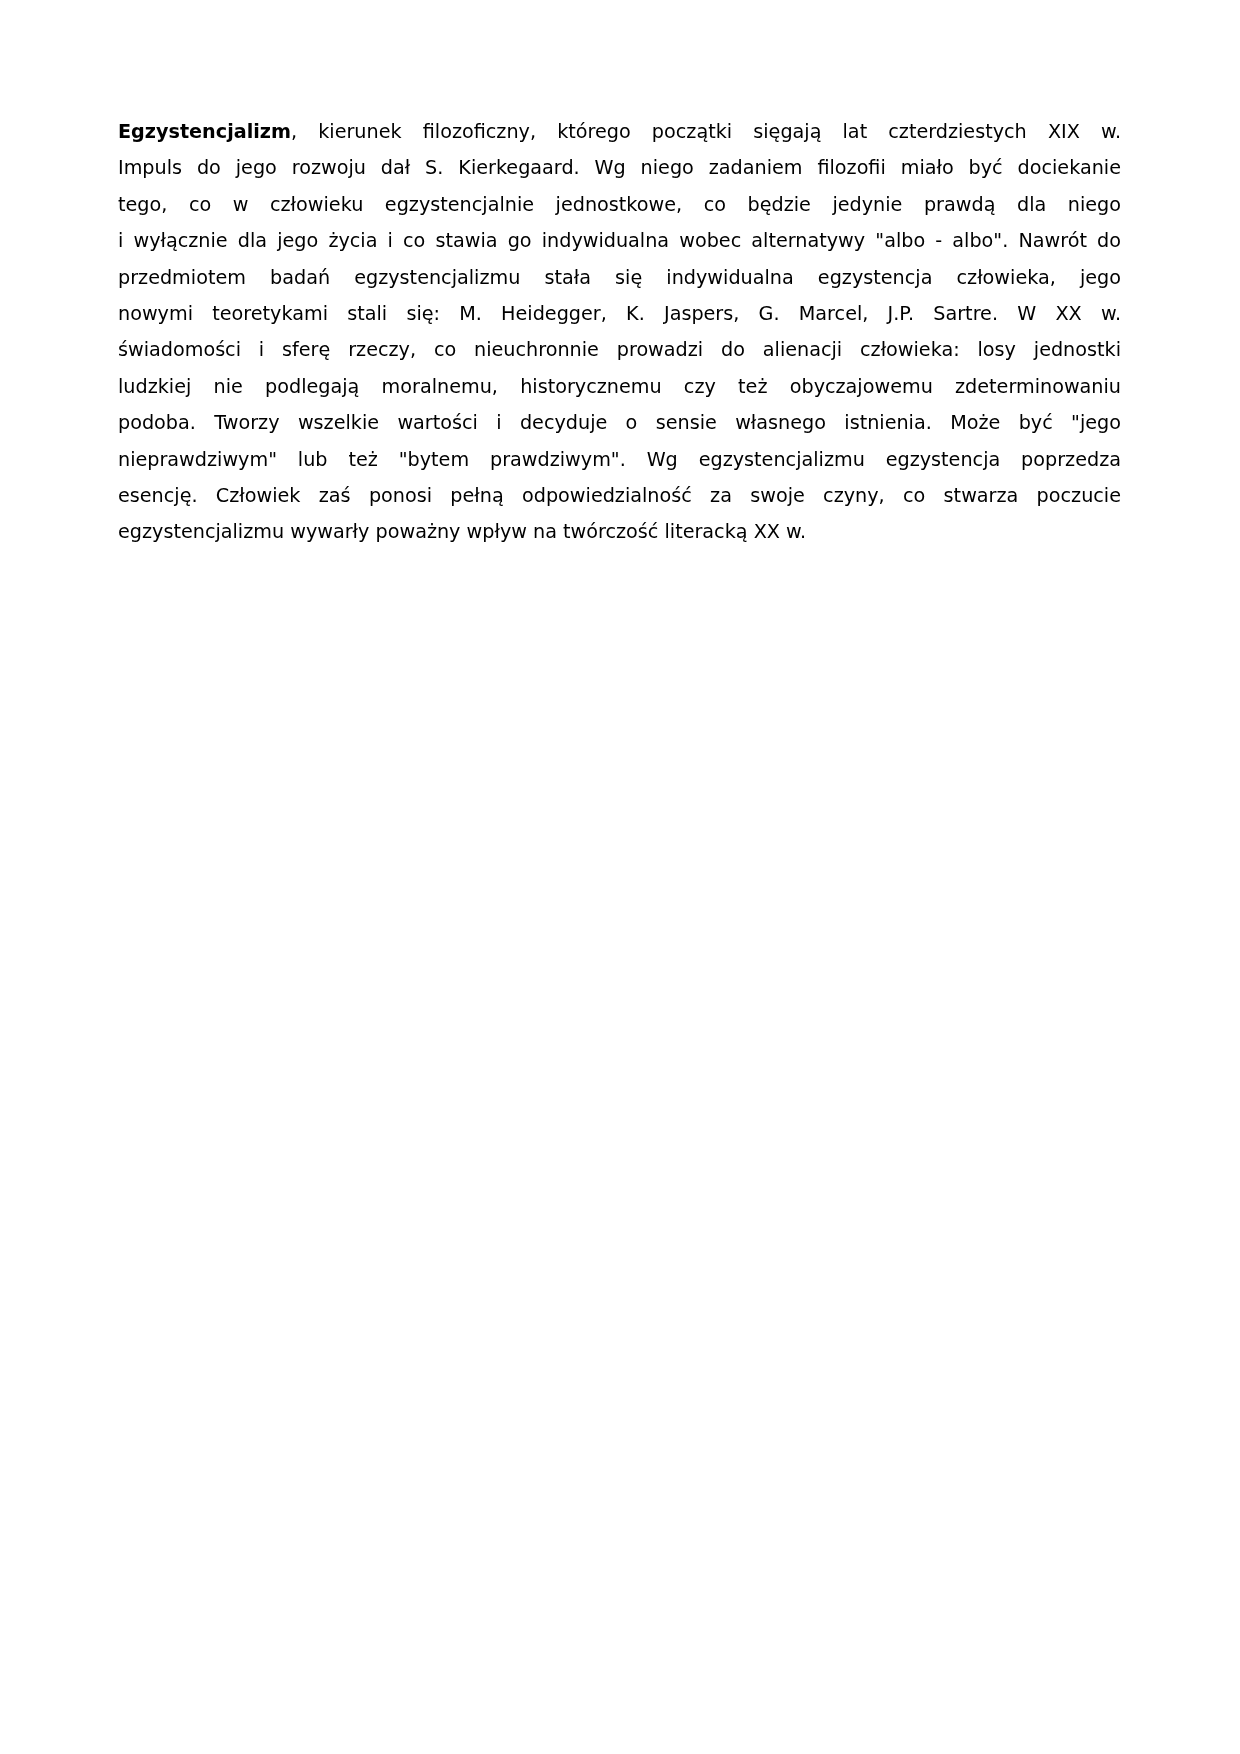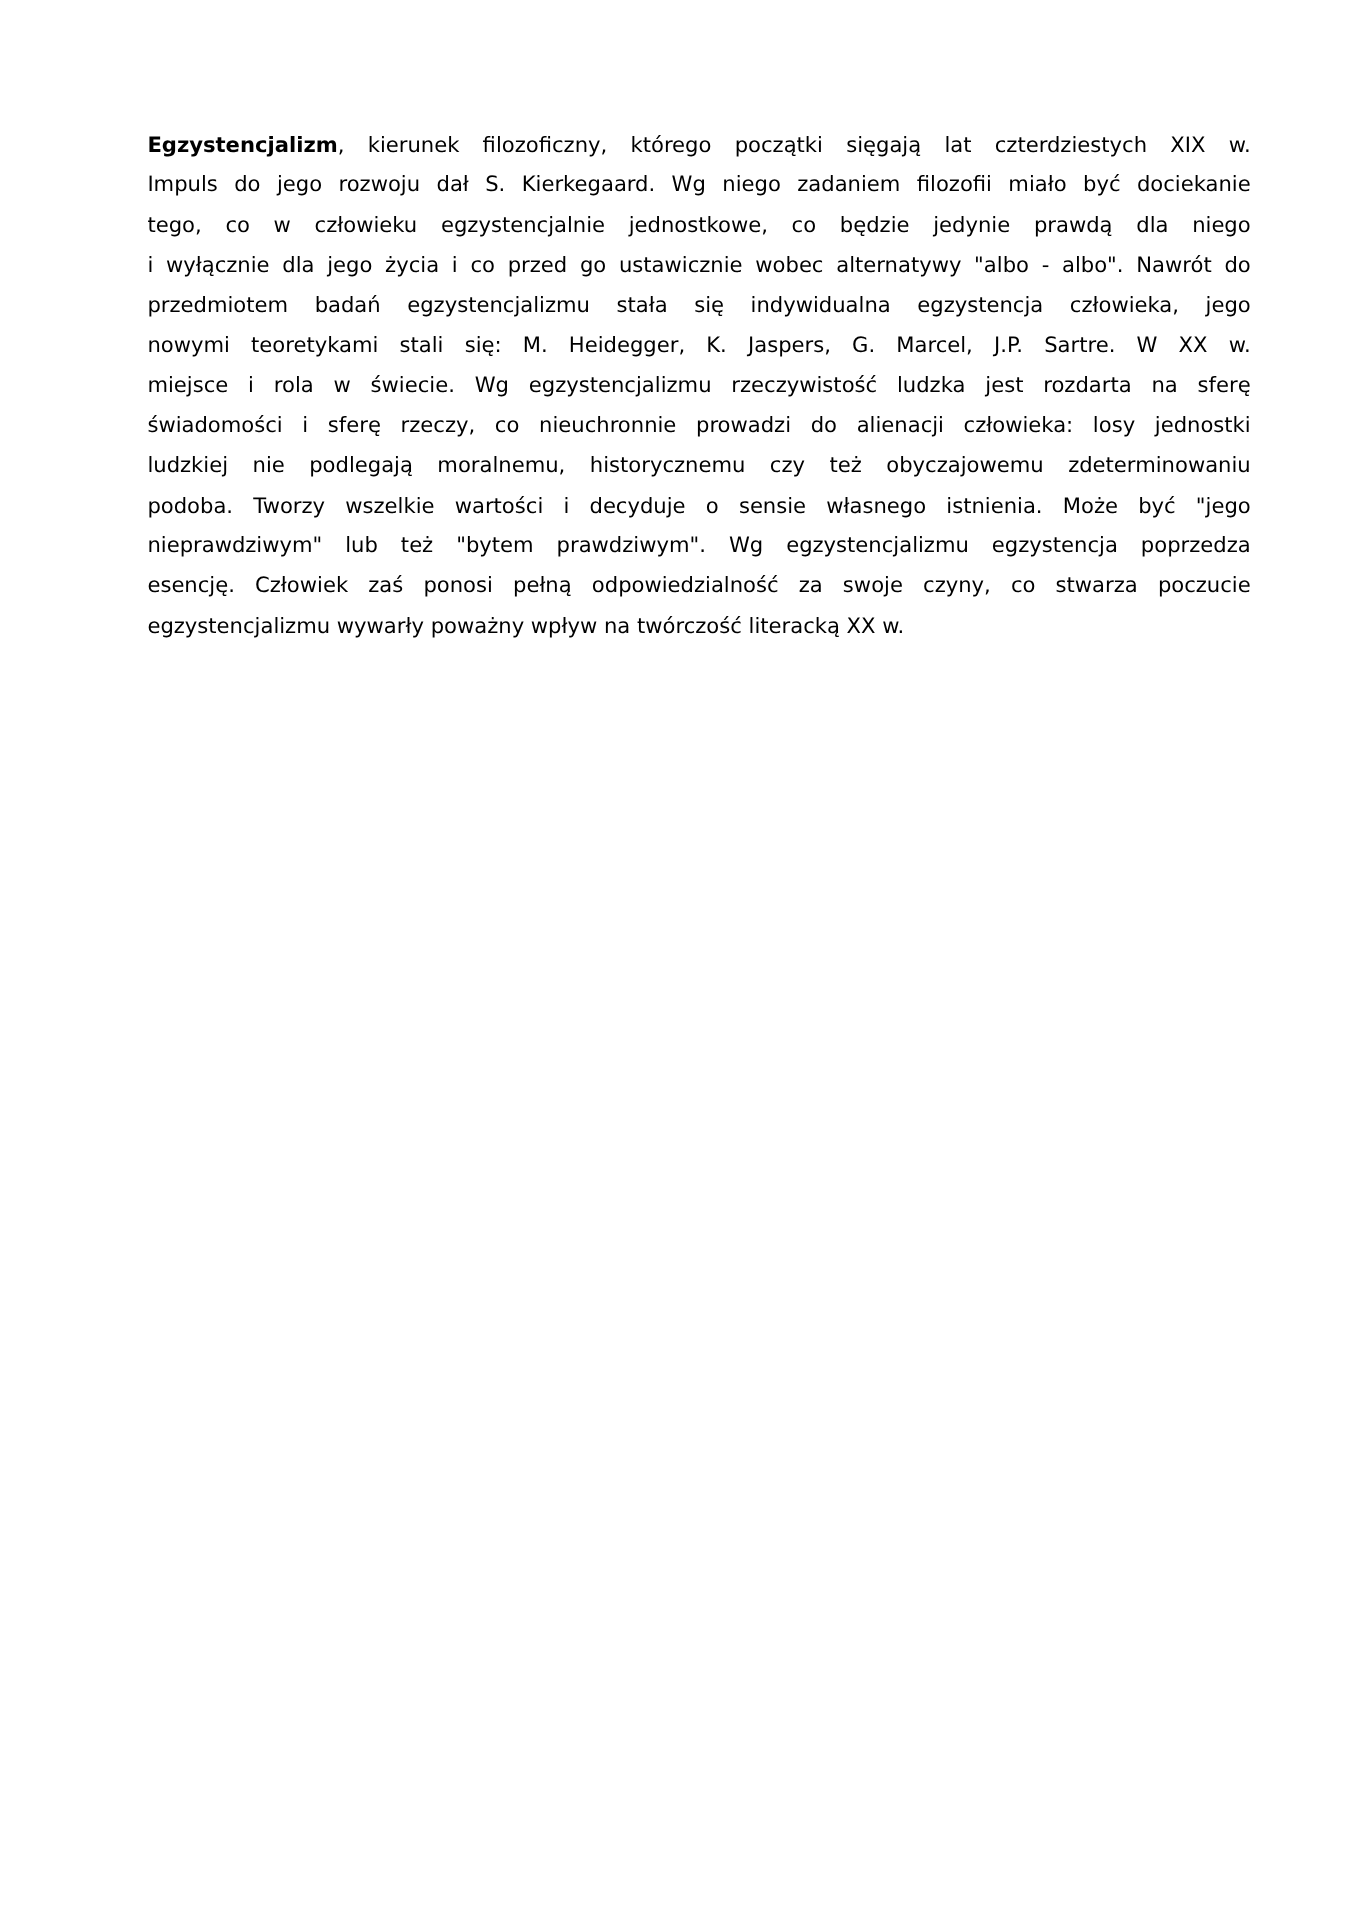--- a/index.html
+++ b/index.html
@@ -8,21 +8,21 @@
       background: #ffffff;
     }
     body {
       width: 1240px;
       height: 1754px;
       position: relative;
       overflow: hidden;
     }
     .page {
       position: absolute;
-      left: 16px;
+      left: 0;
       top: 0;
       width: 1076px;
       height: 1754px;
       background: #ffffff;
     }
     .paragraph {
       position: absolute;
       left: 118px;
       top: 114px;
       width: 1003px;
@@ -47,24 +47,23 @@
     }
   </style>
 </head>
 <body>
 
 <div class="page">
   <div class="paragraph">
     <span class="line"><span class="bold">Egzystencjalizm</span><span>, kierunek filozoficzny, którego początki sięgają lat czterdziestych XIX w.</span></span>
     <span class="line">Impuls do jego rozwoju dał S. Kierkegaard. Wg niego zadaniem filozofii miało być dociekanie</span>
     <span class="line">tego, co w człowieku egzystencjalnie jednostkowe, co będzie jedynie prawdą dla niego</span>
-    <span class="line">i wyłącznie dla jego życia i co przed go ustawicznie wobec alternatywy "albo - albo". Nawrót do</span>
+    <span class="line">i wyłącznie dla jego życia i co stawia go indywidualna wobec alternatywy "albo - albo". Nawrót do</span>
     <span class="line">przedmiotem badań egzystencjalizmu stała się indywidualna egzystencja człowieka, jego</span>
     <span class="line">nowymi teoretykami stali się: M. Heidegger, K. Jaspers, G. Marcel, J.P. Sartre. W XX w.</span>
-    <span class="line">miejsce i rola w świecie. Wg egzystencjalizmu rzeczywistość ludzka jest rozdarta na sferę</span>
     <span class="line">świadomości i sferę rzeczy, co nieuchronnie prowadzi do alienacji człowieka: losy jednostki</span>
     <span class="line">ludzkiej nie podlegają moralnemu, historycznemu czy też obyczajowemu zdeterminowaniu</span>
     <span class="line">podoba. Tworzy wszelkie wartości i decyduje o sensie własnego istnienia. Może być "jego</span>
     <span class="line">nieprawdziwym" lub też "bytem prawdziwym". Wg egzystencjalizmu egzystencja poprzedza</span>
     <span class="line">esencję. Człowiek zaś ponosi pełną odpowiedzialność za swoje czyny, co stwarza poczucie</span>
     <span class="line last">egzystencjalizmu wywarły poważny wpływ na twórczość literacką XX w.</span>
   </div>
 </div>
 
 </body></html>

